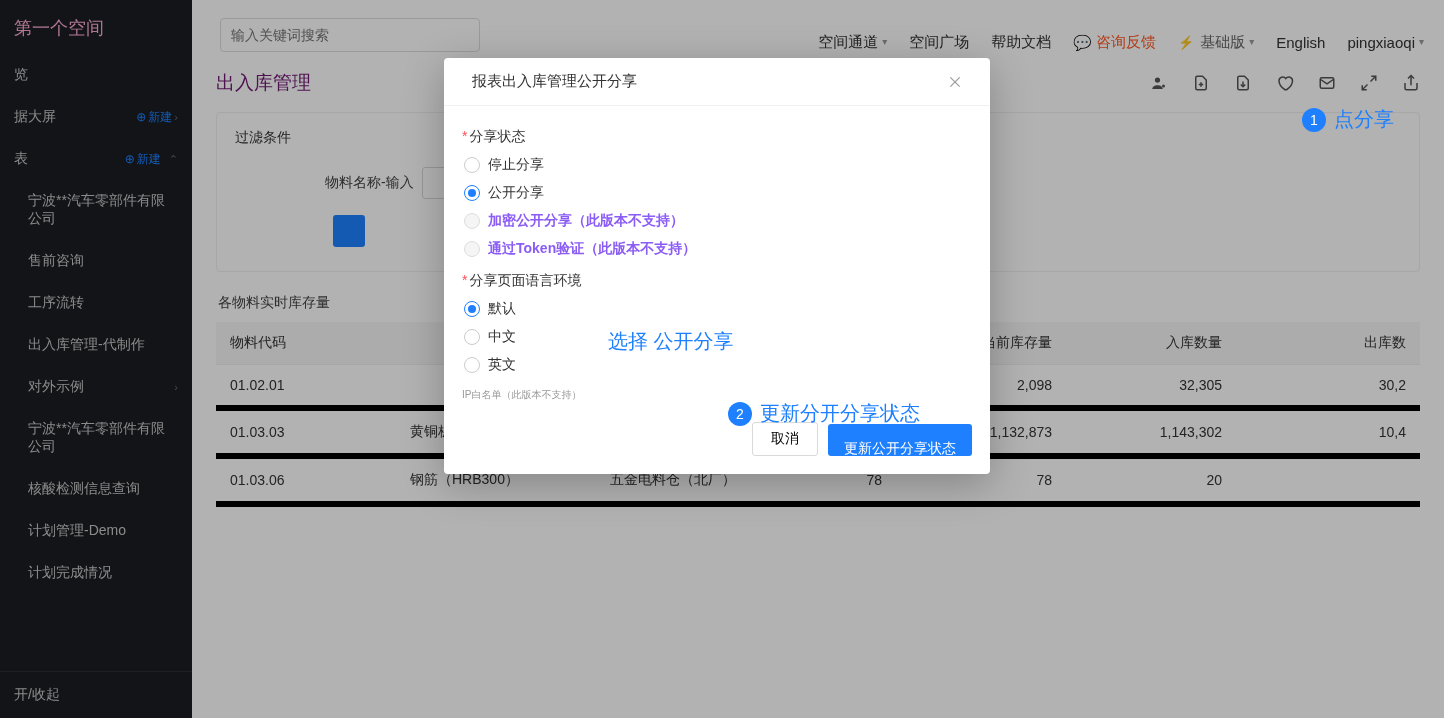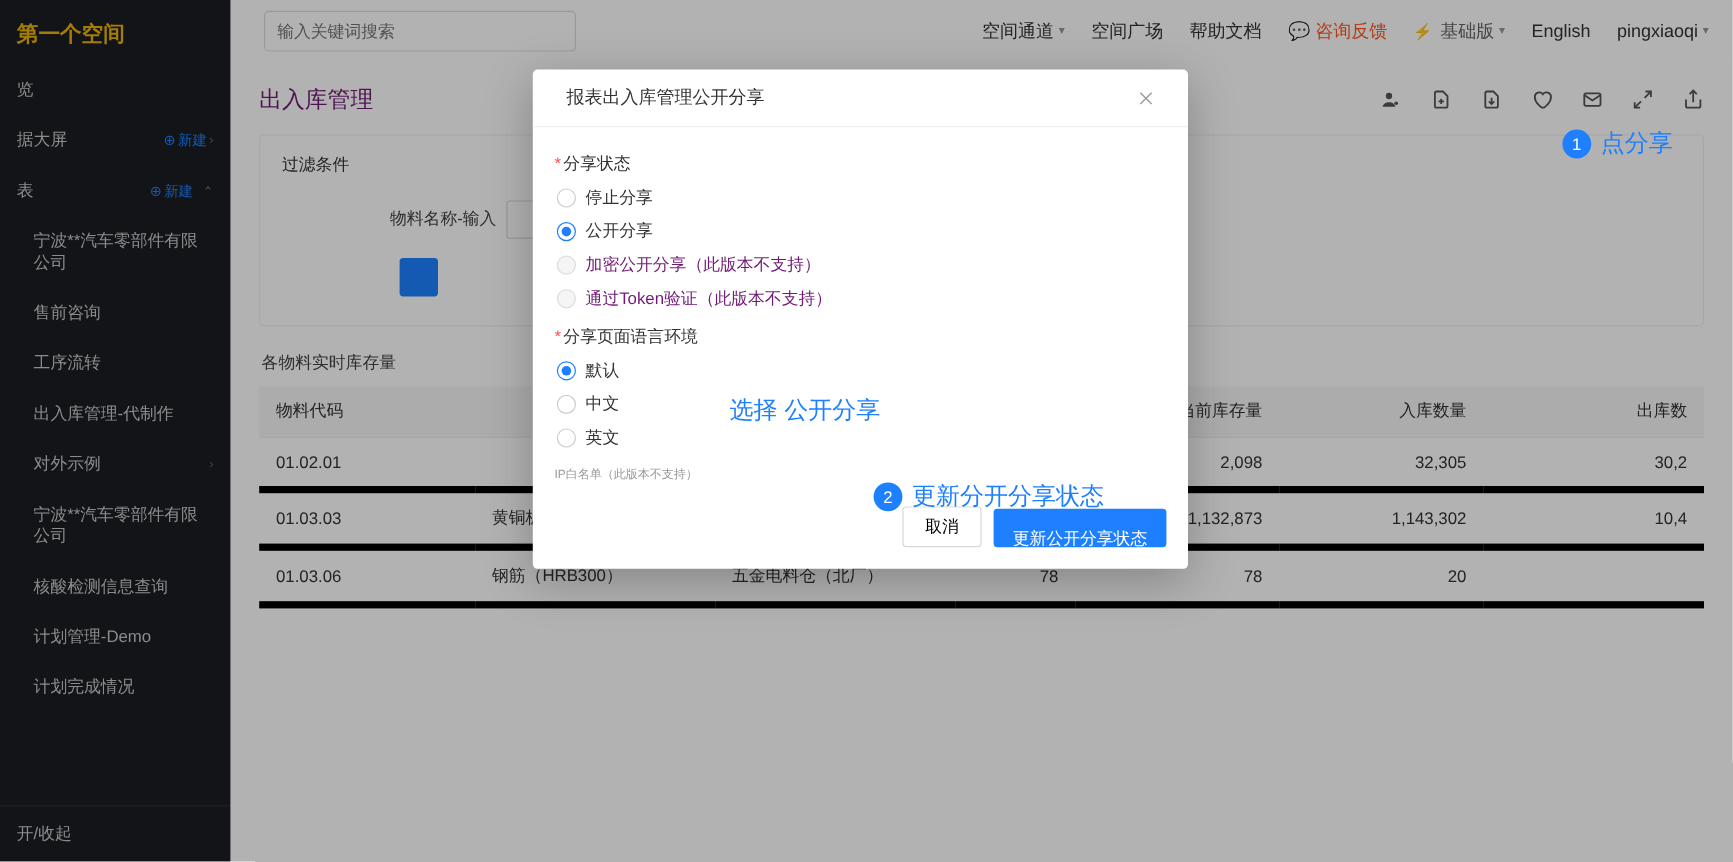--- a/index.html
+++ b/index.html
@@ -1,30 +1,30 @@
 <!DOCTYPE html>
 <html><head>
   <meta charset="utf-8">
   <style>
     * { box-sizing: border-box; margin: 0; padding: 0; }
     body { font-family: -apple-system, "PingFang SC", "Microsoft YaHei", sans-serif; font-size: 14px; color: #333; background: #fff; width: 1444px; height: 718px; overflow: hidden; position: relative; }
 
     
-    .header { position: absolute; top: 0; left: 0; right: 0; height: 52px; display: flex; align-items: center; padding: 0 20px; background: #fff; z-index: 5; }
+    .header { position: absolute; top: 0; left: 0; right: 0; height: 52px; display: flex; align-items: flex-end; padding: 0 20px; background: #fff; z-index: 5; }
     .search-box { margin-left: 200px; width: 260px; height: 34px; border: 1px solid #ddd; border-radius: 4px; padding: 0 10px; font-size: 14px; color: #333; }
     .nav-right { margin-left: auto; display: flex; align-items: center; gap: 22px; font-size: 15px; }
     .nav-item { cursor: pointer; display: flex; align-items: center; gap: 4px; }
     .nav-feedback { color: #ff5722; }
     .nav-item.plan { color: #666; }
     .dd::after { content: " ▾"; font-size: 10px; color: #999; position: relative; top: -1px; }
     .bolt-icon { color: #aaa; font-size: 13px; margin-right: 2px; }
 
     
     .sidebar { position: absolute; top: 0; left: 0; width: 192px; height: 718px; background: #1a1d22; color: #c7c7c7; padding-top: 8px; z-index: 6; }
-    .sidebar-title { font-size: 18px; color: #eab308; padding: 8px 14px 14px; font-weight: bold; }
+    .sidebar-title { font-size: 18px; color: #f9a8d4; padding: 8px 14px 14px; }
     .sb-item { padding: 12px 14px; font-size: 14px; cursor: pointer; display: flex; align-items: center; }
     .sb-item.has-new { justify-content: flex-start; }
     .sb-new { color: #1e80ff; font-size: 12px; margin-left: auto; display: flex; align-items: center; gap: 2px; }
     .sb-caret-r { color: #666; margin-left: auto; font-size: 11px; }
     .sb-caret-u { color: #666; margin-left: 6px; font-size: 11px; }
     .sb-sub { padding-left: 14px; font-size: 14px; color: #c7c7c7; }
     .sb-footer { position: absolute; bottom: 0; left: 0; right: 0; padding: 14px; border-top: 1px solid rgba(255,255,255,.08); color: #c7c7c7; cursor: pointer; }
 
     
     .main { position: absolute; left: 192px; top: 52px; right: 0; bottom: 0; padding: 12px 24px; background: #fff; z-index: 4; }
@@ -49,21 +49,21 @@
     
     .overlay { position: absolute; inset: 0; background: rgba(0,0,0,.30); z-index: 20; }
     .modal { position: absolute; left: 444px; top: 58px; width: 546px; background: #fff; border-radius: 4px; box-shadow: 0 10px 40px rgba(0,0,0,.25); z-index: 25; }
     .modal-header { padding: 14px 28px; font-size: 15px; border-bottom: 1px solid #f0f0f0; display: flex; align-items: center; }
     .modal-close { margin-left: auto; cursor: pointer; color: #999; font-size: 16px; }
     .modal-body { padding: 16px 18px 8px; }
     .field-label { font-size: 14px; color: #333; margin: 6px 0 10px; }
     .field-label .req { color: #ff4d4f; margin-right: 2px; }
     .radio-list { display: flex; flex-direction: column; gap: 10px; margin-bottom: 14px; padding-left: 2px; }
     .radio-row { display: flex; align-items: center; gap: 8px; font-size: 14px; cursor: pointer; }
-    .radio-row.disabled { color: #701a75; cursor: not-allowed; }
+    .radio-row.disabled { color: #8b5cf6; cursor: not-allowed; font-weight: bold; }
     .radio-dot { width: 16px; height: 16px; border: 1px solid #ccc; border-radius: 50%; display: inline-flex; align-items: center; justify-content: center; flex-shrink: 0; }
     .radio-row.selected .radio-dot { border-color: #1e80ff; }
     .radio-row.selected .radio-dot::after { content: ""; width: 8px; height: 8px; background: #1e80ff; border-radius: 50%; }
     .radio-row.disabled .radio-dot { border-color: #ddd; background: #f5f5f5; }
     .ip-line { color: #999; font-size: 10px; margin-top: 6px; }
     .modal-footer { padding: 12px 18px 18px; display: flex; justify-content: flex-end; gap: 10px; align-items: flex-end; }
     .btn-default { height: 34px; padding: 0 18px; background: #fff; border: 1px solid #d9d9d9; border-radius: 3px; cursor: pointer; font-size: 14px; }
     .btn-primary { height: 32px; padding: 16px 16px; background: #1e80ff; color: #fff; border: none; border-radius: 3px; cursor: pointer; font-size: 14px; }
 
     

